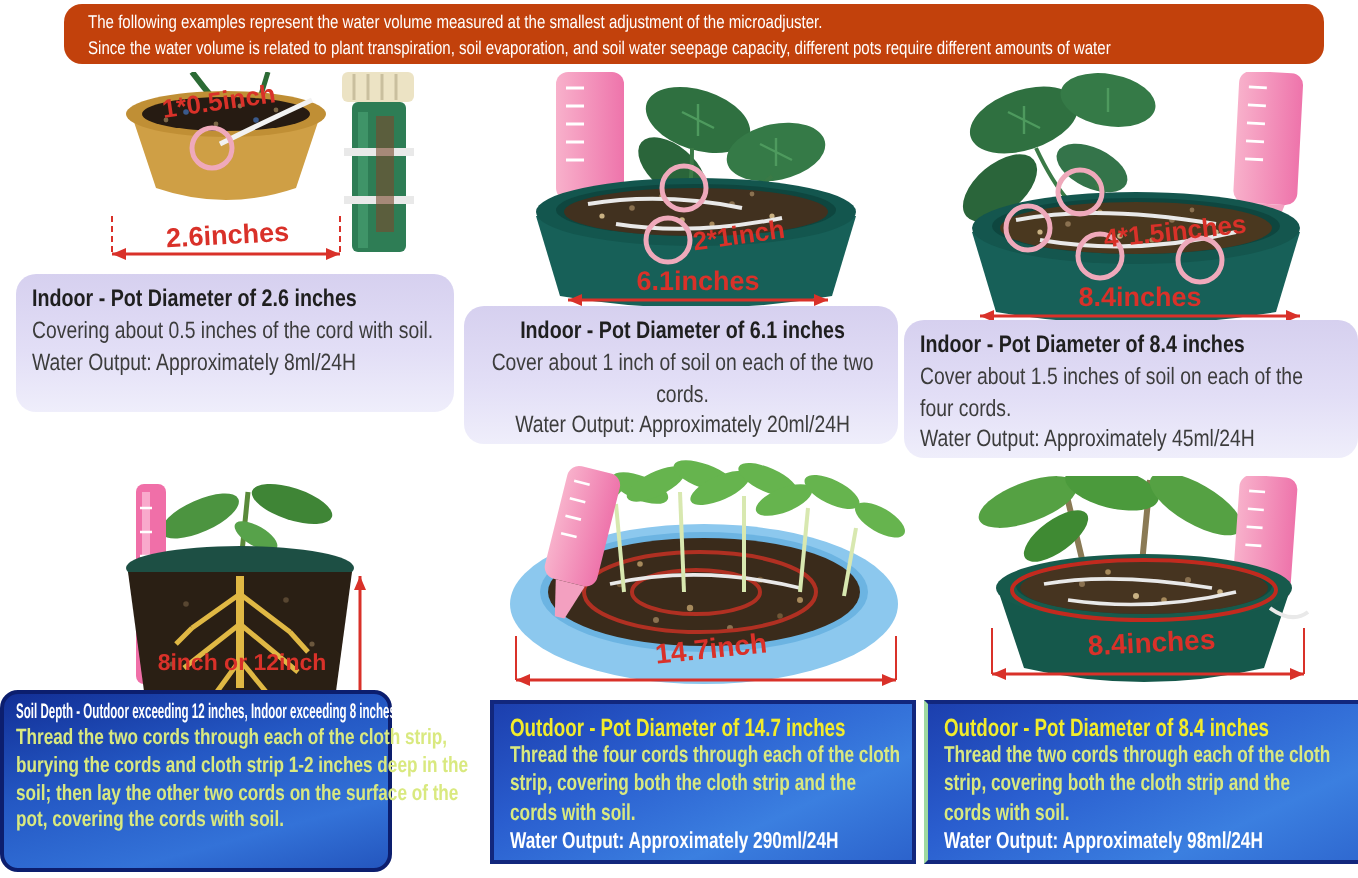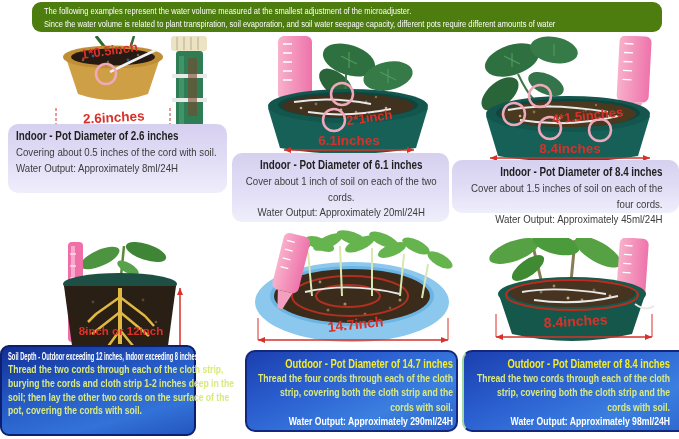--- a/index.html
+++ b/index.html
@@ -3,40 +3,39 @@
 <meta charset="utf-8">
 <style>
   html,body{margin:0;padding:0;background:#ffffff;}
   #canvas{
     position:relative;width:679px;height:439px;background:#ffffff;overflow:hidden;
     font-family:"Liberation Sans", sans-serif;
   }
   
   .banner{
     position:absolute;left:32px;top:2px;width:630px;height:30px;
-    background:#4d7c0f;border-radius:9px;box-sizing:border-box;padding:3px 12px;
+    background:#c2410c;border-radius:9px;box-sizing:border-box;padding:3px 12px;
   }
   .banner .bline{
     color:#ffffff;font-size:9.2px;line-height:12.5px;white-space:nowrap;
     transform:scaleX(0.82);transform-origin:left top;width:740px;
   }
   
   .lavbox{
     position:absolute;box-sizing:border-box;padding:5px 8px;border-radius:10px;
     background:linear-gradient(180deg,#d6d0ef 0%,#e2def6 55%,#efeefb 100%);
   }
   .lavinner{transform:scaleX(0.82);transform-origin:left top;width:247px;}
   .lav-title{font-weight:bold;font-size:12px;color:#1f1f1f;line-height:14px;margin-bottom:2px;}
   .lav-body{font-size:11.8px;color:#3c3c3c;line-height:15.5px;}
   
   .bluebox{
-    position:absolute;box-sizing:border-box;padding:5px 8px;border-radius:10px;
+    position:absolute;box-sizing:border-box;padding:5px 8px;border-radius:0;
     border:2px solid #12277d;
     background:linear-gradient(155deg,#1c3fae 0%,#2a5ecf 35%,#3b7fe0 70%,#2c63cc 100%);
-    text-align:right;
   }
   .blueinner{transform:scaleX(0.75);transform-origin:left top;width:264px;}
   .blue-title{font-weight:bold;font-size:12.5px;color:#f2ec2b;line-height:14.2px;white-space:nowrap;}
   .blue-body{font-weight:bold;font-size:11.5px;color:#d9e97f;line-height:14.2px;}
   .blue-water{font-weight:bold;font-size:11.5px;color:#ffffff;line-height:14.2px;}
   
   .soilbox{
     position:absolute;left:0;top:345px;width:196px;height:91px;box-sizing:border-box;
     padding:3px 6px;border-radius:9px;border:2px solid #0c1e6e;
     background:linear-gradient(165deg,#122f96 0%,#2458c4 40%,#3372d8 75%,#2456be 100%);
@@ -330,37 +329,37 @@
       <text x="90" y="88" text-anchor="middle" font-size="14" class="redlab" transform="rotate(-3 90 88)">8.4inches</text>
       <g stroke="#d93129">
         <line x1="10" y1="99" x2="166" y2="99" stroke-width="1.5"></line>
         <line x1="10" y1="76" x2="10" y2="99" stroke-width="1"></line>
         <line x1="166" y1="76" x2="166" y2="99" stroke-width="1"></line>
         <path d="M10,99 l7,-3 v6 Z M166,99 l-7,-3 v6 Z" fill="#d93129" stroke="none"></path>
       </g>
     </svg>
   </div>
 
-  <div class="lavbox" style="left:8px;top:124px;width:219px;height:69px;">
+  <div class="lavbox" style="left:8px;top:137px;width:219px;height:69px;">
     <div class="lavinner">
       <div class="lav-title">Indoor - Pot Diameter of 2.6 inches</div>
       <div class="lav-body">Covering about 0.5 inches of the cord with soil.</div>
       <div class="lav-body">Water Output: Approximately 8ml/24H</div>
     </div>
   </div>
 
   <div class="lavbox" style="left:232px;top:153px;width:217px;height:69px;text-align:center;">
     <div class="lavinner">
       <div class="lav-title">Indoor - Pot Diameter of 6.1 inches</div>
       <div class="lav-body">Cover about 1 inch of soil on each of the two cords.</div>
       <div class="lav-body">Water Output: Approximately 20ml/24H</div>
     </div>
   </div>
 
-  <div class="lavbox" style="left:452px;top:160px;width:227px;height:53px;text-align:right;">
+  <div class="lavbox" style="left:452px;top:160px;width:227px;height:69px;">
     <div class="lavinner">
       <div class="lav-title">Indoor - Pot Diameter of 8.4 inches</div>
       <div class="lav-body">Cover about 1.5 inches of soil on each of the four cords.</div>
       <div class="lav-body">Water Output: Approximately 45ml/24H</div>
     </div>
   </div>
 
   <div class="soilbox">
     <div class="soil-title">Soil Depth - Outdoor exceeding 12 inches, Indoor exceeding 8 inches</div>
     <div class="soil-body">Thread the two cords through each of the cloth strip, burying the cords and cloth strip 1-2 inches deep in the soil; then lay the other two cords on the surface of the pot, covering the cords with soil.</div>

